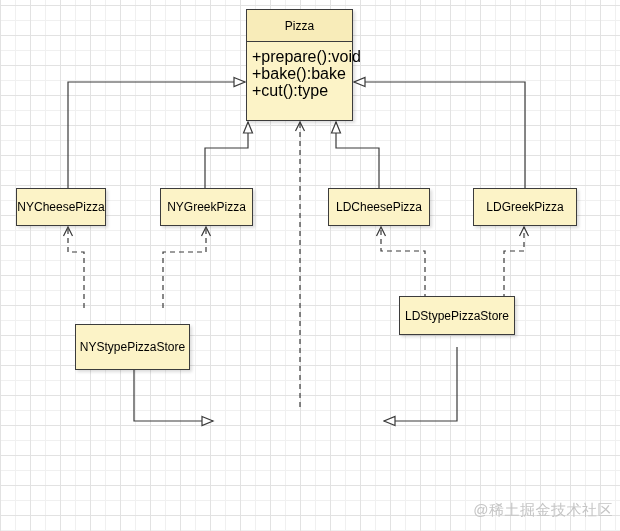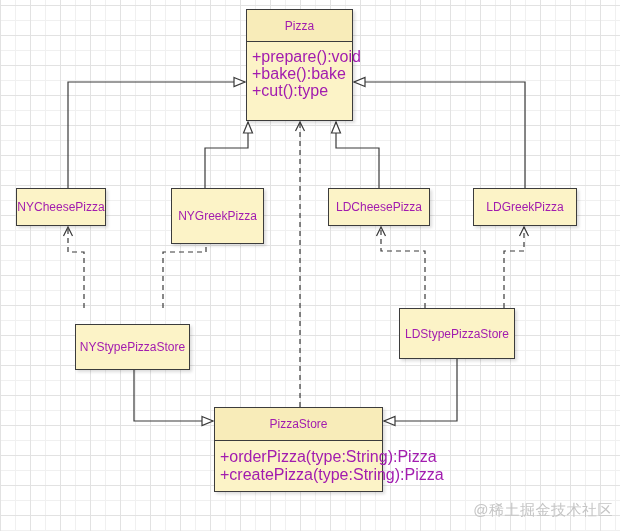--- a/index.html
+++ b/index.html
@@ -17,21 +17,21 @@
     background-position:0 5px,0 5px,0 5px,0 5px;
     font-family:"Liberation Sans",sans-serif;
   }
   svg.wires{position:absolute;left:0;top:0;pointer-events:none;}
   .uml-class{
     position:absolute;
     box-sizing:border-box;
     background:#fcf3c7;
     border:1px solid #3c3c3c;
     box-shadow:2px 2px 3px rgba(0,0,0,0.14);
-    color:#a21caf;
+    color:#000000;
   }
   .uml-title{
     display:flex;align-items:center;justify-content:center;
     font-size:12px;
     height:100%;
     white-space:nowrap;
   }
   .uml-class.two-comp .uml-title{
     height:31px;
     border-bottom:1px solid #3c3c3c;
@@ -88,42 +88,35 @@
       <div>+prepare():void</div>
       <div>+bake():bake</div>
       <div>+cut():type</div>
     </div>
   </div>
 
   <div class="uml-class" style="left:16px;top:188px;width:90px;height:38px;">
     <div class="uml-title">NYCheesePizza</div>
   </div>
 
-  <div class="uml-class" style="left:171px;top:188px;width:93px;height:56px;">
+  <div class="uml-class" style="left:160px;top:188px;width:93px;height:38px;">
     <div class="uml-title">NYGreekPizza</div>
   </div>
 
   <div class="uml-class" style="left:473px;top:188px;width:104px;height:38px;">
     <div class="uml-title">LDGreekPizza</div>
   </div>
 
   <div class="uml-class" style="left:328px;top:188px;width:102px;height:38px;">
     <div class="uml-title">LDCheesePizza</div>
   </div>
 
   <div class="uml-class" style="left:75px;top:324px;width:115px;height:46px;">
     <div class="uml-title">NYStypePizzaStore</div>
   </div>
 
-  <div class="uml-class" style="left:399px;top:308px;width:116px;height:51px;">
+  <div class="uml-class" style="left:399px;top:296px;width:116px;height:39px;">
     <div class="uml-title">LDStypePizzaStore</div>
   </div>
 
-  <div class="uml-class two-comp pizza-store" style="left:214px;top:407px;width:169px;height:85px;">
-    <div class="uml-title">PizzaStore</div>
-    <div class="uml-body">
-      <div>+orderPizza(type:String):Pizza</div>
-      <div>+createPizza(type:String):Pizza</div>
-    </div>
-  </div>
 
   <div class="watermark">@稀土掘金技术社区</div>
 </div>
 
 </body></html>

